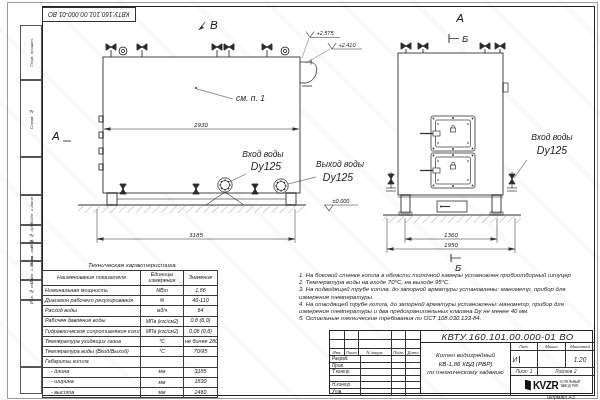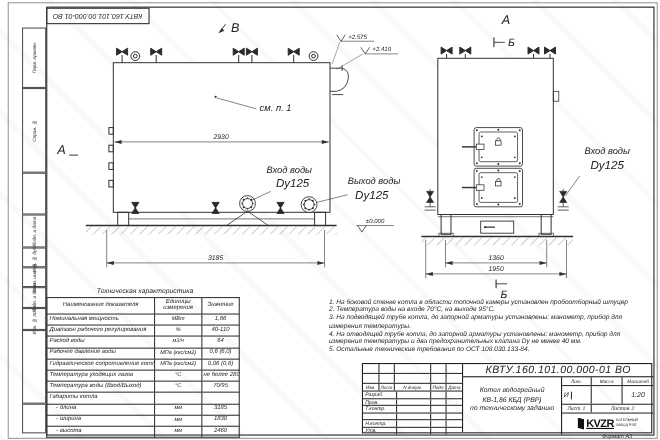--- a/index.html
+++ b/index.html
@@ -59,21 +59,21 @@
   .lit-sub{display:flex;width:27px;}
   .lit-sub>div{width:9px;border-right:0.7px solid #333;display:flex;align-items:center;justify-content:center;}
   .lit-sub>div:last-child{border-right:none;}
   .tbr-sheet{display:flex;height:8px;border-bottom:0.7px solid #333;font-size:4.6px;}
   .tbr-sheet>div{display:flex;align-items:center;justify-content:center;gap:2px;}
   .tbr-sheet>div:first-child{width:27px;border-right:0.7px solid #333;}
   .tbr-sheet>div:last-child{flex:1;}
   .tbr-logo{display:flex;height:18px;align-items:center;justify-content:center;gap:2px;}
   .logo-mark{width:6px;height:11px;background:#111;
      -webkit-mask:linear-gradient(#000 0 0);clip-path:polygon(0 0,100% 15%,100% 100%,0 85%);}
-  .logo-kvzr{font-weight:bold;font-style:normal;font-size:10px;letter-spacing:-0.5px;color:#111;text-decoration:underline;}
+  .logo-kvzr{font-weight:bold;font-style:normal;font-size:10px;letter-spacing:-0.5px;color:#111;}
   .logo-co{display:flex;flex-direction:column;font-size:3.2px;line-height:3.6px;font-style:normal;color:#222;}
   .format{position:absolute;left:528px;top:394px;width:66px;text-align:center;font-size:5px;font-style:italic;}
 </style>
 </head>
 <body>
 
 <div class="sheet">
   <div class="outer-border"></div>
   <div class="main-frame"></div>
 

